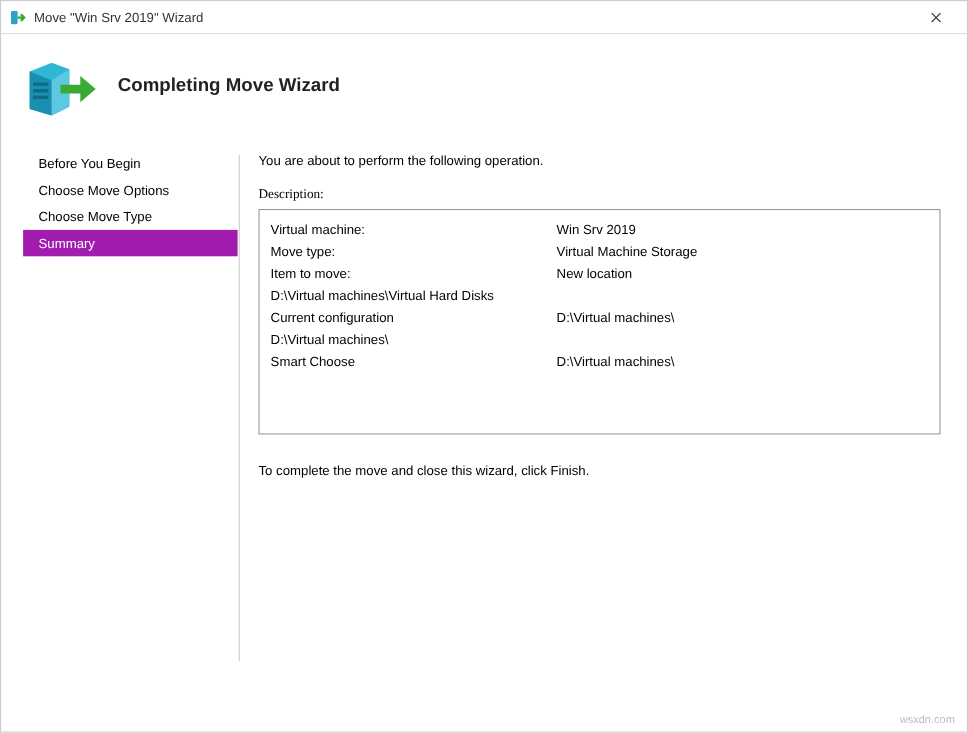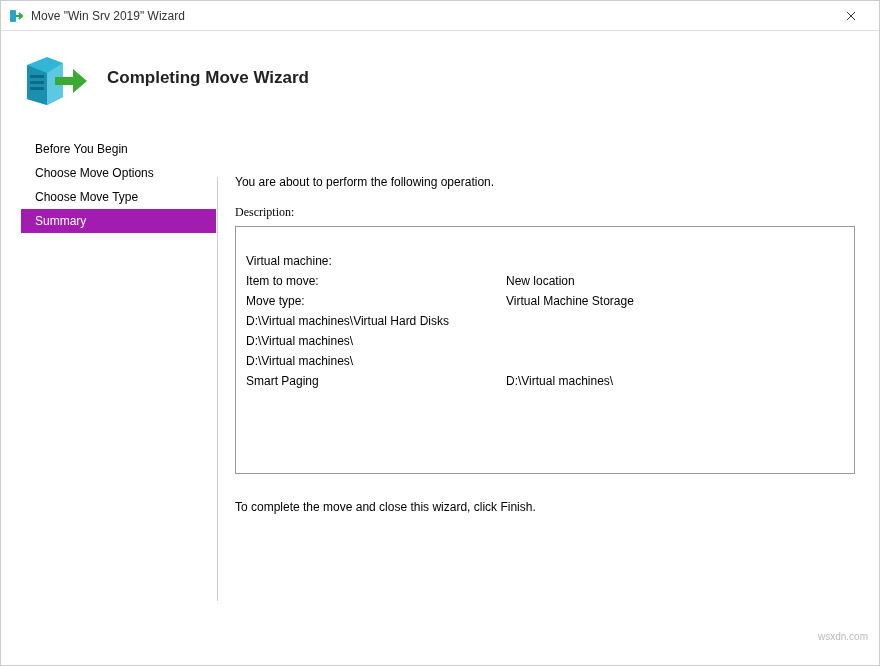--- a/index.html
+++ b/index.html
@@ -66,33 +66,32 @@
       white-space: nowrap;
     }
     .sidebar .step.selected {
       background: #a21caf;
       color: #fff;
     }
     .content {
       flex: 1;
       padding: 4px 24px 0 18px;
       position: relative;
-      margin-top: 36px;
     }
     .content .vsep {
       position: absolute;
       left: 0; top: 6px; bottom: 0;
       width: 1px; background: #ccc;
     }
     .content .intro { margin-bottom: 16px; }
     .content .label { margin-bottom: 6px; font-family: Liberation Serif, serif; }
     .desc-box {
       border: 1px solid #999;
-      height: 248px;
-      padding: 24px 10px;
+      height: 205px;
+      padding: 8px 10px;
       overflow: auto;
       background: #fff;
     }
     .desc-row { display: flex; line-height: 20px; }
     .desc-row .k { width: 260px; white-space: nowrap; overflow: hidden; }
     .desc-row .v { flex: 1; }
     .footer-note { margin-top: 26px; }
   </style>
 </head>
 <body>
@@ -136,40 +135,42 @@
       <div class="step">Choose Move Type</div>
       <div class="step selected">Summary</div>
     </div>
   <div class="content">
     <div class="vsep"></div>
     <div class="intro">You are about to perform the following operation.</div>
     <div class="label">Description:</div>
     <div class="desc-box" id="descbox">
         <div class="desc-row">
           <div class="k">Virtual machine:</div>
+          <div class="v">Win Srv 2019</div>
+        </div>
+        <div class="desc-row">
+          <div class="k">Move type:</div>
+          <div class="v">Virtual Machine Storage</div>
         </div>
         <div class="desc-row">
           <div class="k">Item to move:</div>
           <div class="v">New location</div>
         </div>
         <div class="desc-row">
-          <div class="k">Move type:</div>
-          <div class="v">Virtual Machine Storage</div>
-        </div>
-        <div class="desc-row">
           <div class="v">D:\Virtual machines\Virtual Hard Disks</div>
         </div>
         <div class="desc-row">
+          <div class="k">Current configuration</div>
           <div class="v">D:\Virtual machines\</div>
         </div>
         <div class="desc-row">
           <div class="v">D:\Virtual machines\</div>
         </div>
         <div class="desc-row">
-          <div class="k">Smart Paging</div>
+          <div class="k">Smart Choose</div>
           <div class="v">D:\Virtual machines\</div>
         </div>
       </div>
     <div class="footer-note">To complete the move and close this wizard, click Finish.</div>
   </div>
 </div>
 
-<div style="position:absolute; right:12px; bottom:24px; font-size:10px; color:#bbb;">wsxdn.com</div>
+<div style="position:absolute; right:12px; bottom:6px; font-size:10px; color:#bbb;">wsxdn.com</div>
 
 </body></html>

